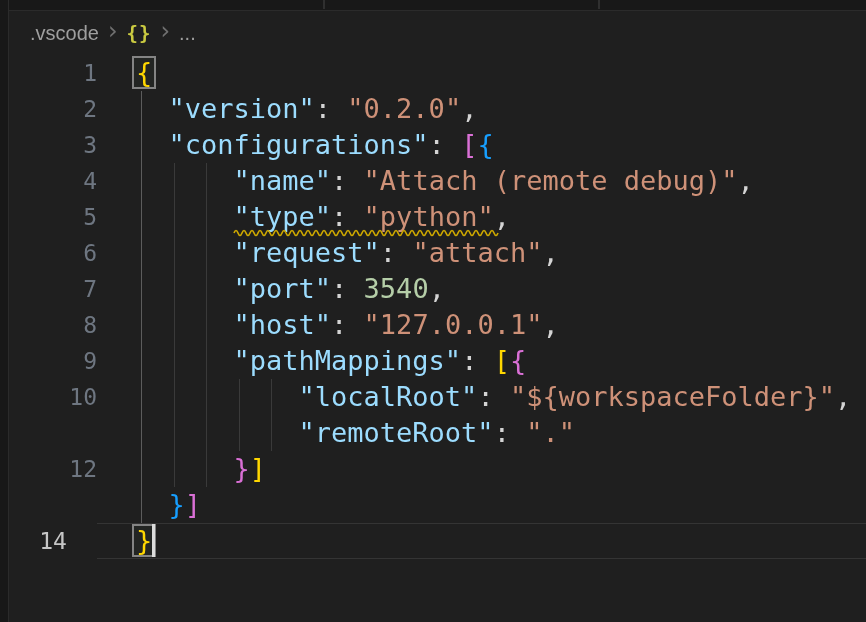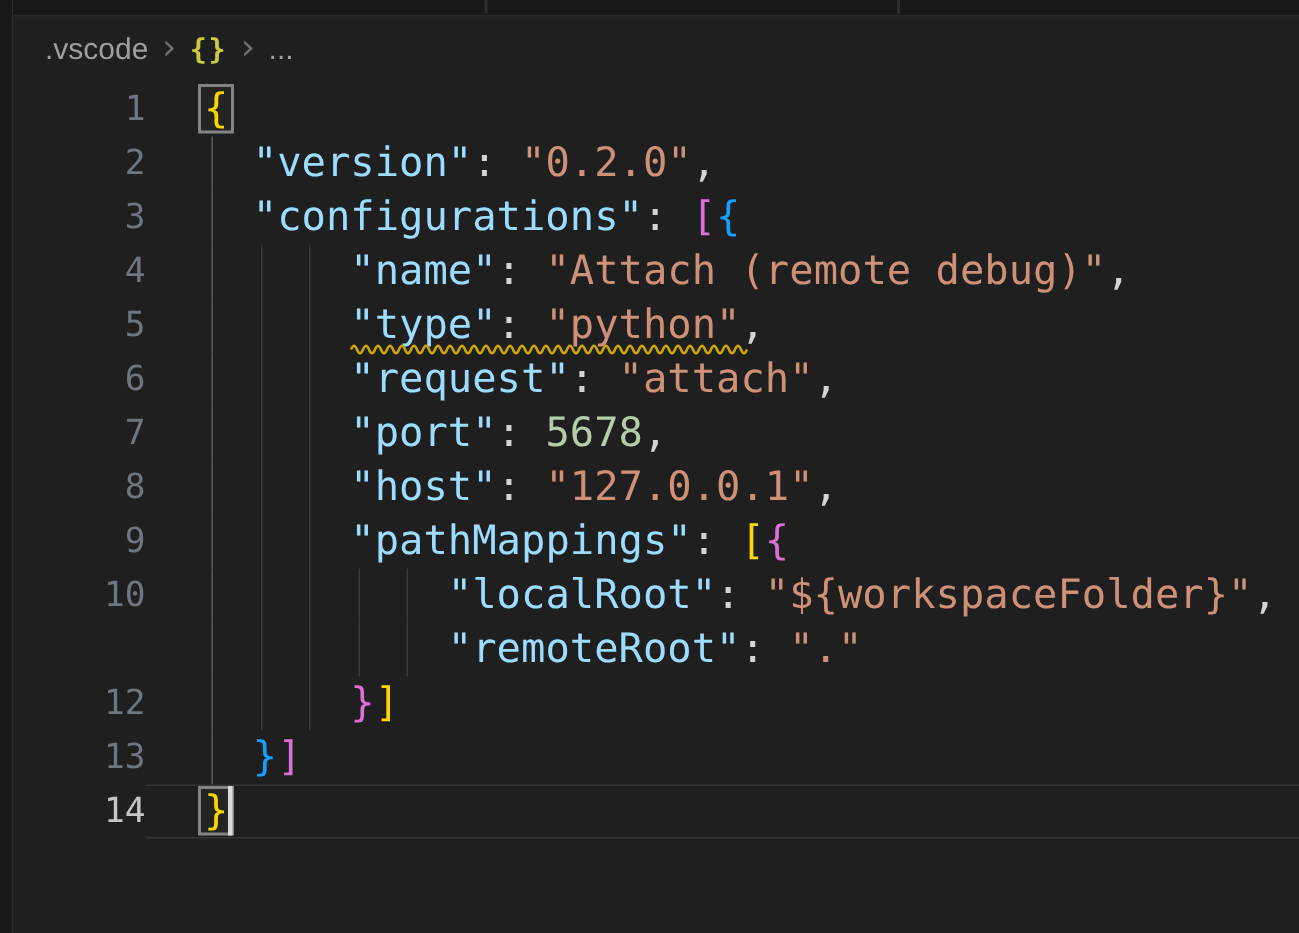--- a/index.html
+++ b/index.html
@@ -14,21 +14,21 @@
               align-items:center;padding-left:21px;gap:9px;
               font-family:"Liberation Sans",sans-serif;font-size:20px;color:#9f9f9f;}
   .crumb-sep{color:#6f6f6f;font-size:24px;line-height:20px;margin-top:-4px;
              font-family:"DejaVu Sans",sans-serif;}
   .json-icon{color:#cbcb41;font-family:"DejaVu Sans Mono",monospace;font-size:19px;
              font-weight:bold;letter-spacing:1px;}
   .editor{position:absolute;left:9px;top:55px;right:0;bottom:0;}
   .row{position:relative;height:36px;}
   .gutter{position:absolute;left:0;top:0;width:88px;text-align:right;font-size:23px;
           line-height:36px;color:#6e7681;}
-  .gutter.active{color:#c6c6c6;}
+  .gutter.active{color:#c6c6c6;text-align:center;}
   .code{position:absolute;left:127px;top:0;white-space:pre;font-size:27px;line-height:36px;
         color:#d4d4d4;}
   .guide{position:absolute;top:0;width:1px;height:36px;}
   .match-box{position:absolute;top:1px;height:33px;border:2px solid #848484;
              box-sizing:border-box;background:rgba(90,110,90,0.08);}
   .cursor{position:absolute;top:1px;width:3px;height:33px;background:#dcdcdc;}
   .cur-line{position:absolute;left:88px;right:0;top:0;height:36px;box-sizing:border-box;
             border-top:1px solid #343434;border-bottom:1px solid #343434;}
   .squiggle{position:absolute;top:28px;height:9px;overflow:visible;}
 </style>
@@ -90,21 +90,21 @@
           <div class="guide" style="left: 164.5px; background: rgb(58, 58, 58);"></div>
           <div class="guide" style="left: 197px; background: rgb(58, 58, 58);"></div>
           <div class="gutter">6</div>
           <div class="code"><span style="color: rgb(212, 212, 212);">      </span><span style="color: rgb(156, 220, 254);">"request"</span><span style="color: rgb(212, 212, 212);">: </span><span style="color: rgb(206, 145, 120);">"attach"</span><span style="color: rgb(212, 212, 212);">,</span></div>
         </div>
         <div class="row">
           <div class="guide" style="left: 132px; background: rgb(92, 92, 92);"></div>
           <div class="guide" style="left: 164.5px; background: rgb(58, 58, 58);"></div>
           <div class="guide" style="left: 197px; background: rgb(58, 58, 58);"></div>
           <div class="gutter">7</div>
-          <div class="code"><span style="color: rgb(212, 212, 212);">      </span><span style="color: rgb(156, 220, 254);">"port"</span><span style="color: rgb(212, 212, 212);">: </span><span style="color: rgb(181, 206, 168);">5678</span><span style="color: rgb(212, 212, 212);">,</span></div>
+          <div class="code"><span style="color: rgb(212, 212, 212);">      </span><span style="color: rgb(156, 220, 254);">"port"</span><span style="color: rgb(212, 212, 212);">: </span><span style="color: rgb(181, 206, 168);">3540</span><span style="color: rgb(212, 212, 212);">,</span></div>
         </div>
         <div class="row">
           <div class="guide" style="left: 132px; background: rgb(92, 92, 92);"></div>
           <div class="guide" style="left: 164.5px; background: rgb(58, 58, 58);"></div>
           <div class="guide" style="left: 197px; background: rgb(58, 58, 58);"></div>
           <div class="gutter">8</div>
           <div class="code"><span style="color: rgb(212, 212, 212);">      </span><span style="color: rgb(156, 220, 254);">"host"</span><span style="color: rgb(212, 212, 212);">: </span><span style="color: rgb(206, 145, 120);">"127.0.0.1"</span><span style="color: rgb(212, 212, 212);">,</span></div>
         </div>
         <div class="row">
           <div class="guide" style="left: 132px; background: rgb(92, 92, 92);"></div>
@@ -132,21 +132,20 @@
         </div>
         <div class="row">
           <div class="guide" style="left: 132px; background: rgb(92, 92, 92);"></div>
           <div class="guide" style="left: 164.5px; background: rgb(58, 58, 58);"></div>
           <div class="guide" style="left: 197px; background: rgb(58, 58, 58);"></div>
           <div class="gutter">12</div>
           <div class="code"><span style="color: rgb(212, 212, 212);">      </span><span style="color: rgb(218, 112, 214);">}</span><span style="color: rgb(255, 215, 0);">]</span></div>
         </div>
         <div class="row">
           <div class="guide" style="left: 132px; background: rgb(92, 92, 92);"></div>
-          <div class="gutter">13</div>
           <div class="code"><span style="color: rgb(212, 212, 212);">  </span><span style="color: rgb(23, 159, 255);">}</span><span style="color: rgb(218, 112, 214);">]</span></div>
         </div>
         <div class="row">
           <div class="cur-line"></div>
           <div class="gutter active">14</div>
           <div class="match-box" style="left: 123px; width: 24.25px; border-color: rgb(132, 132, 132);"></div>
           <div class="code"><span style="color: rgb(255, 215, 0);">}</span></div>
           <div class="cursor" style="left: 143.25px;"></div>
         </div>
       </div>

